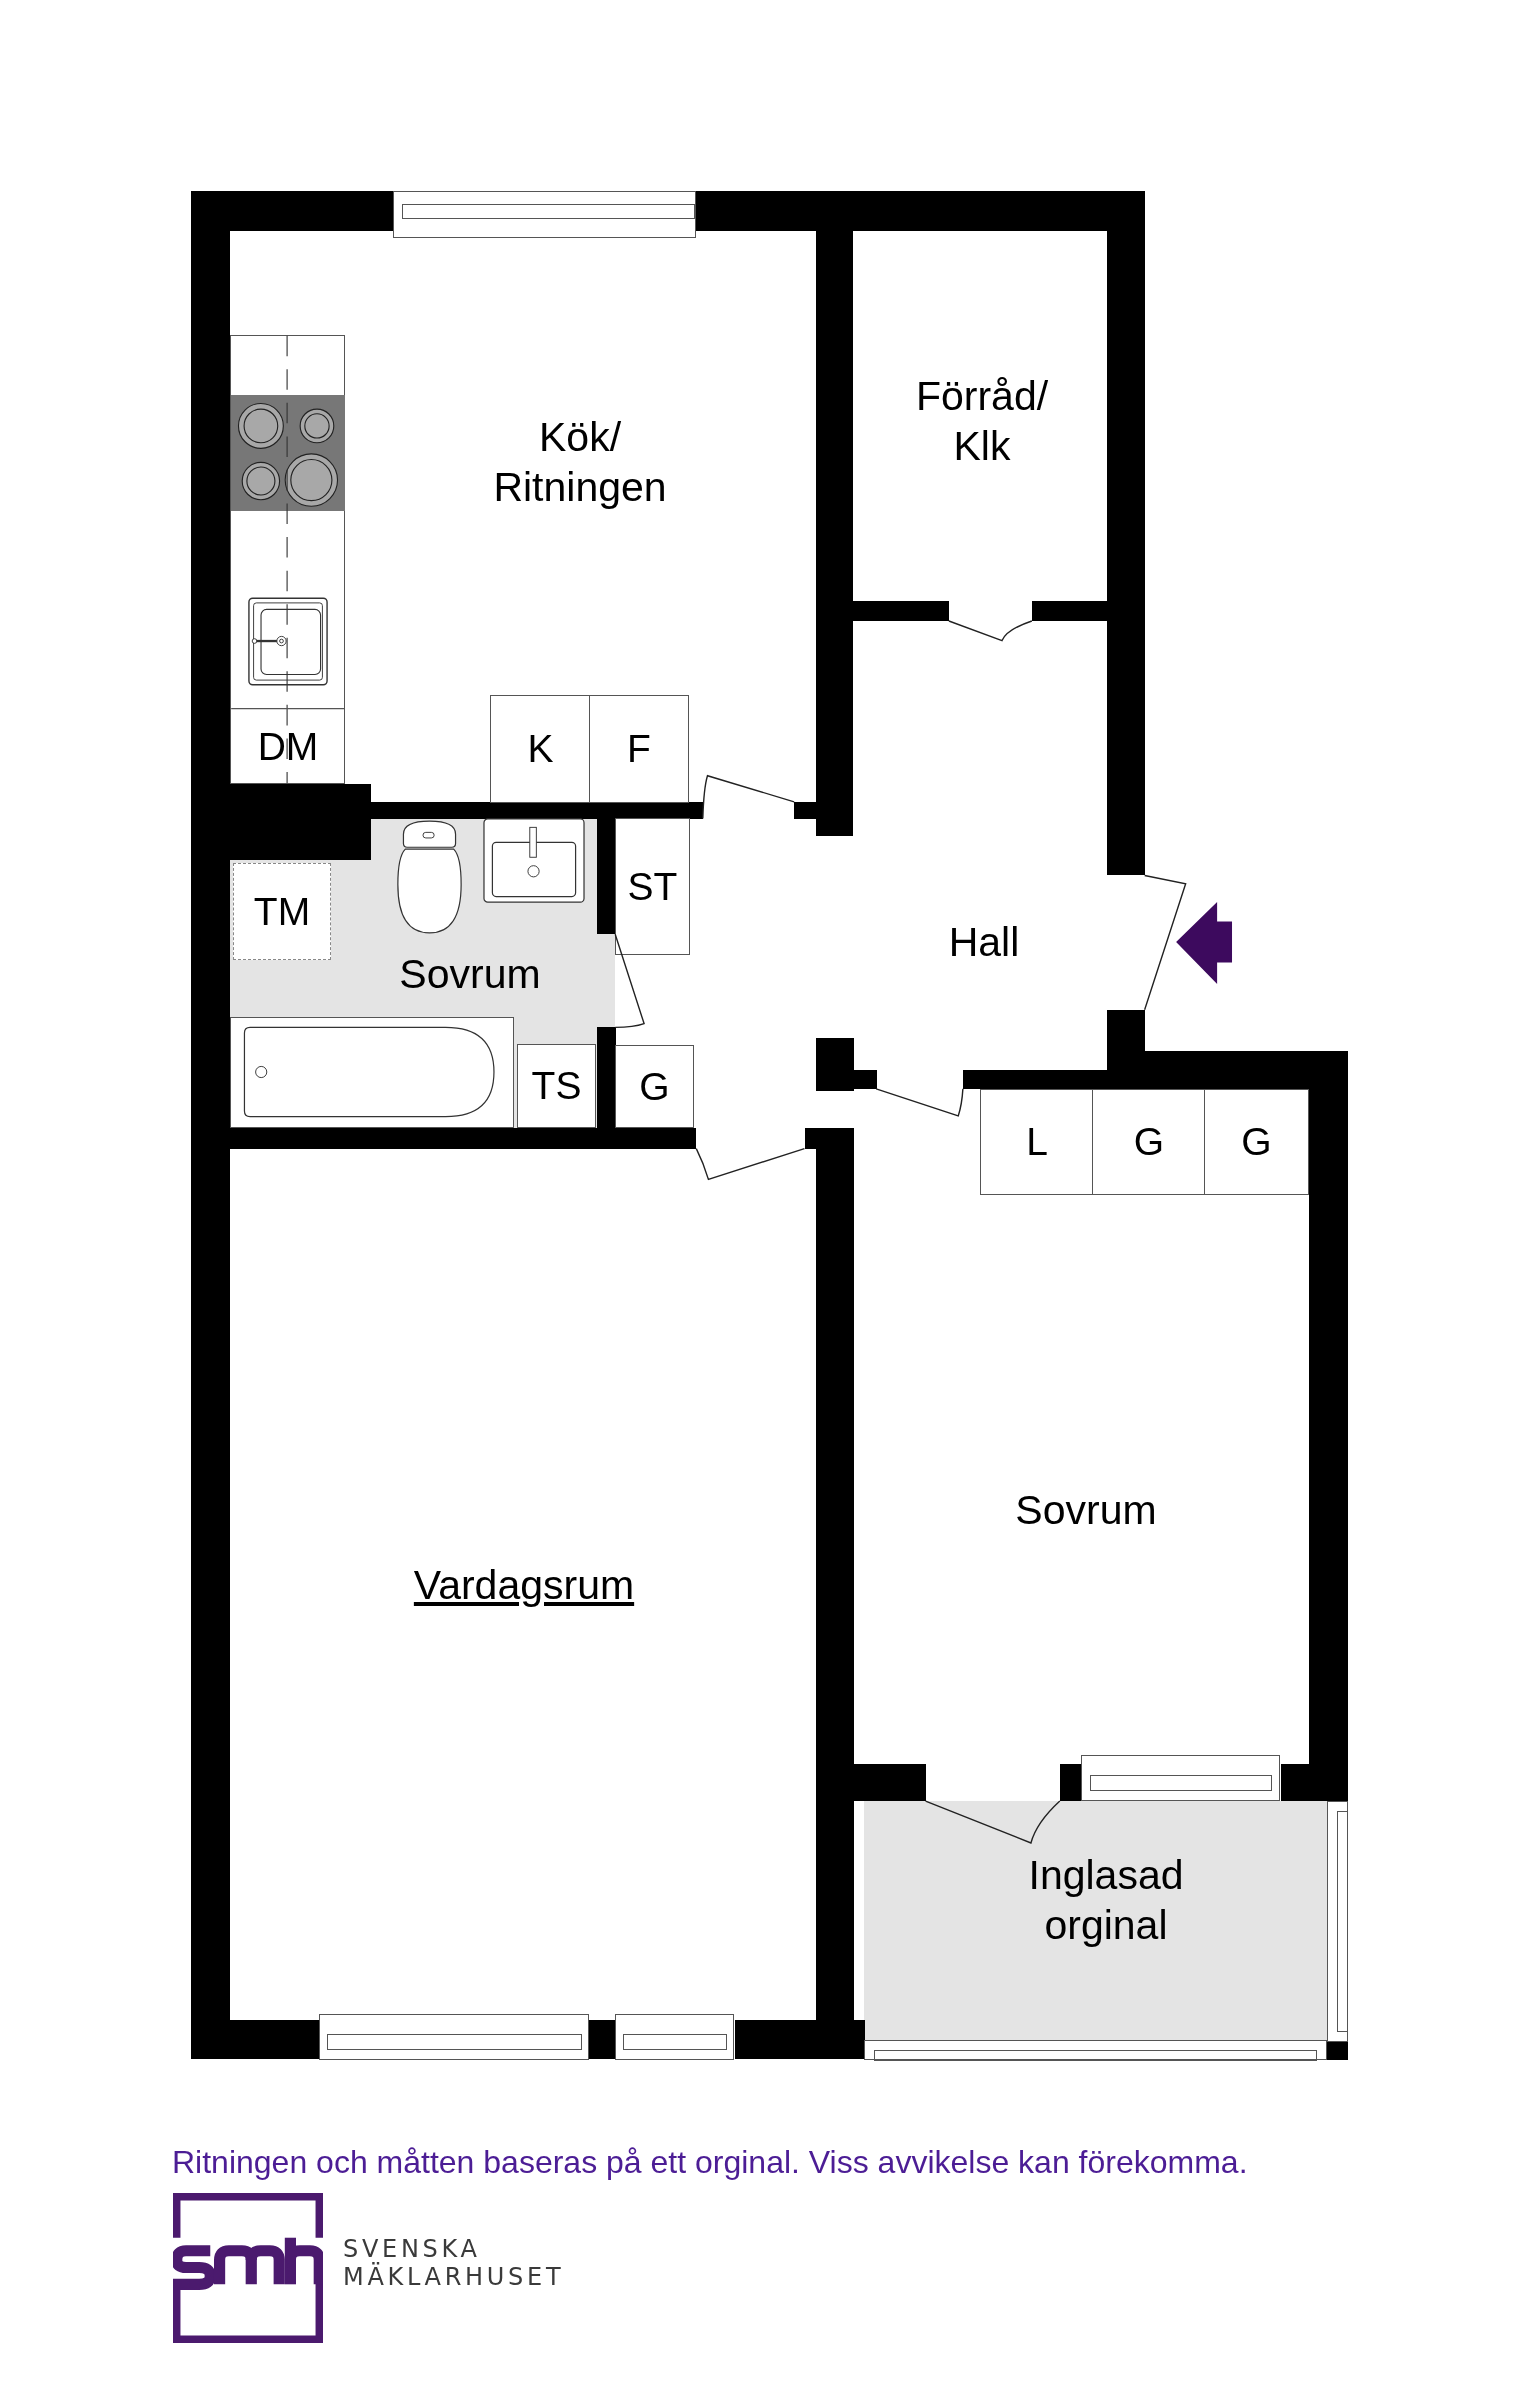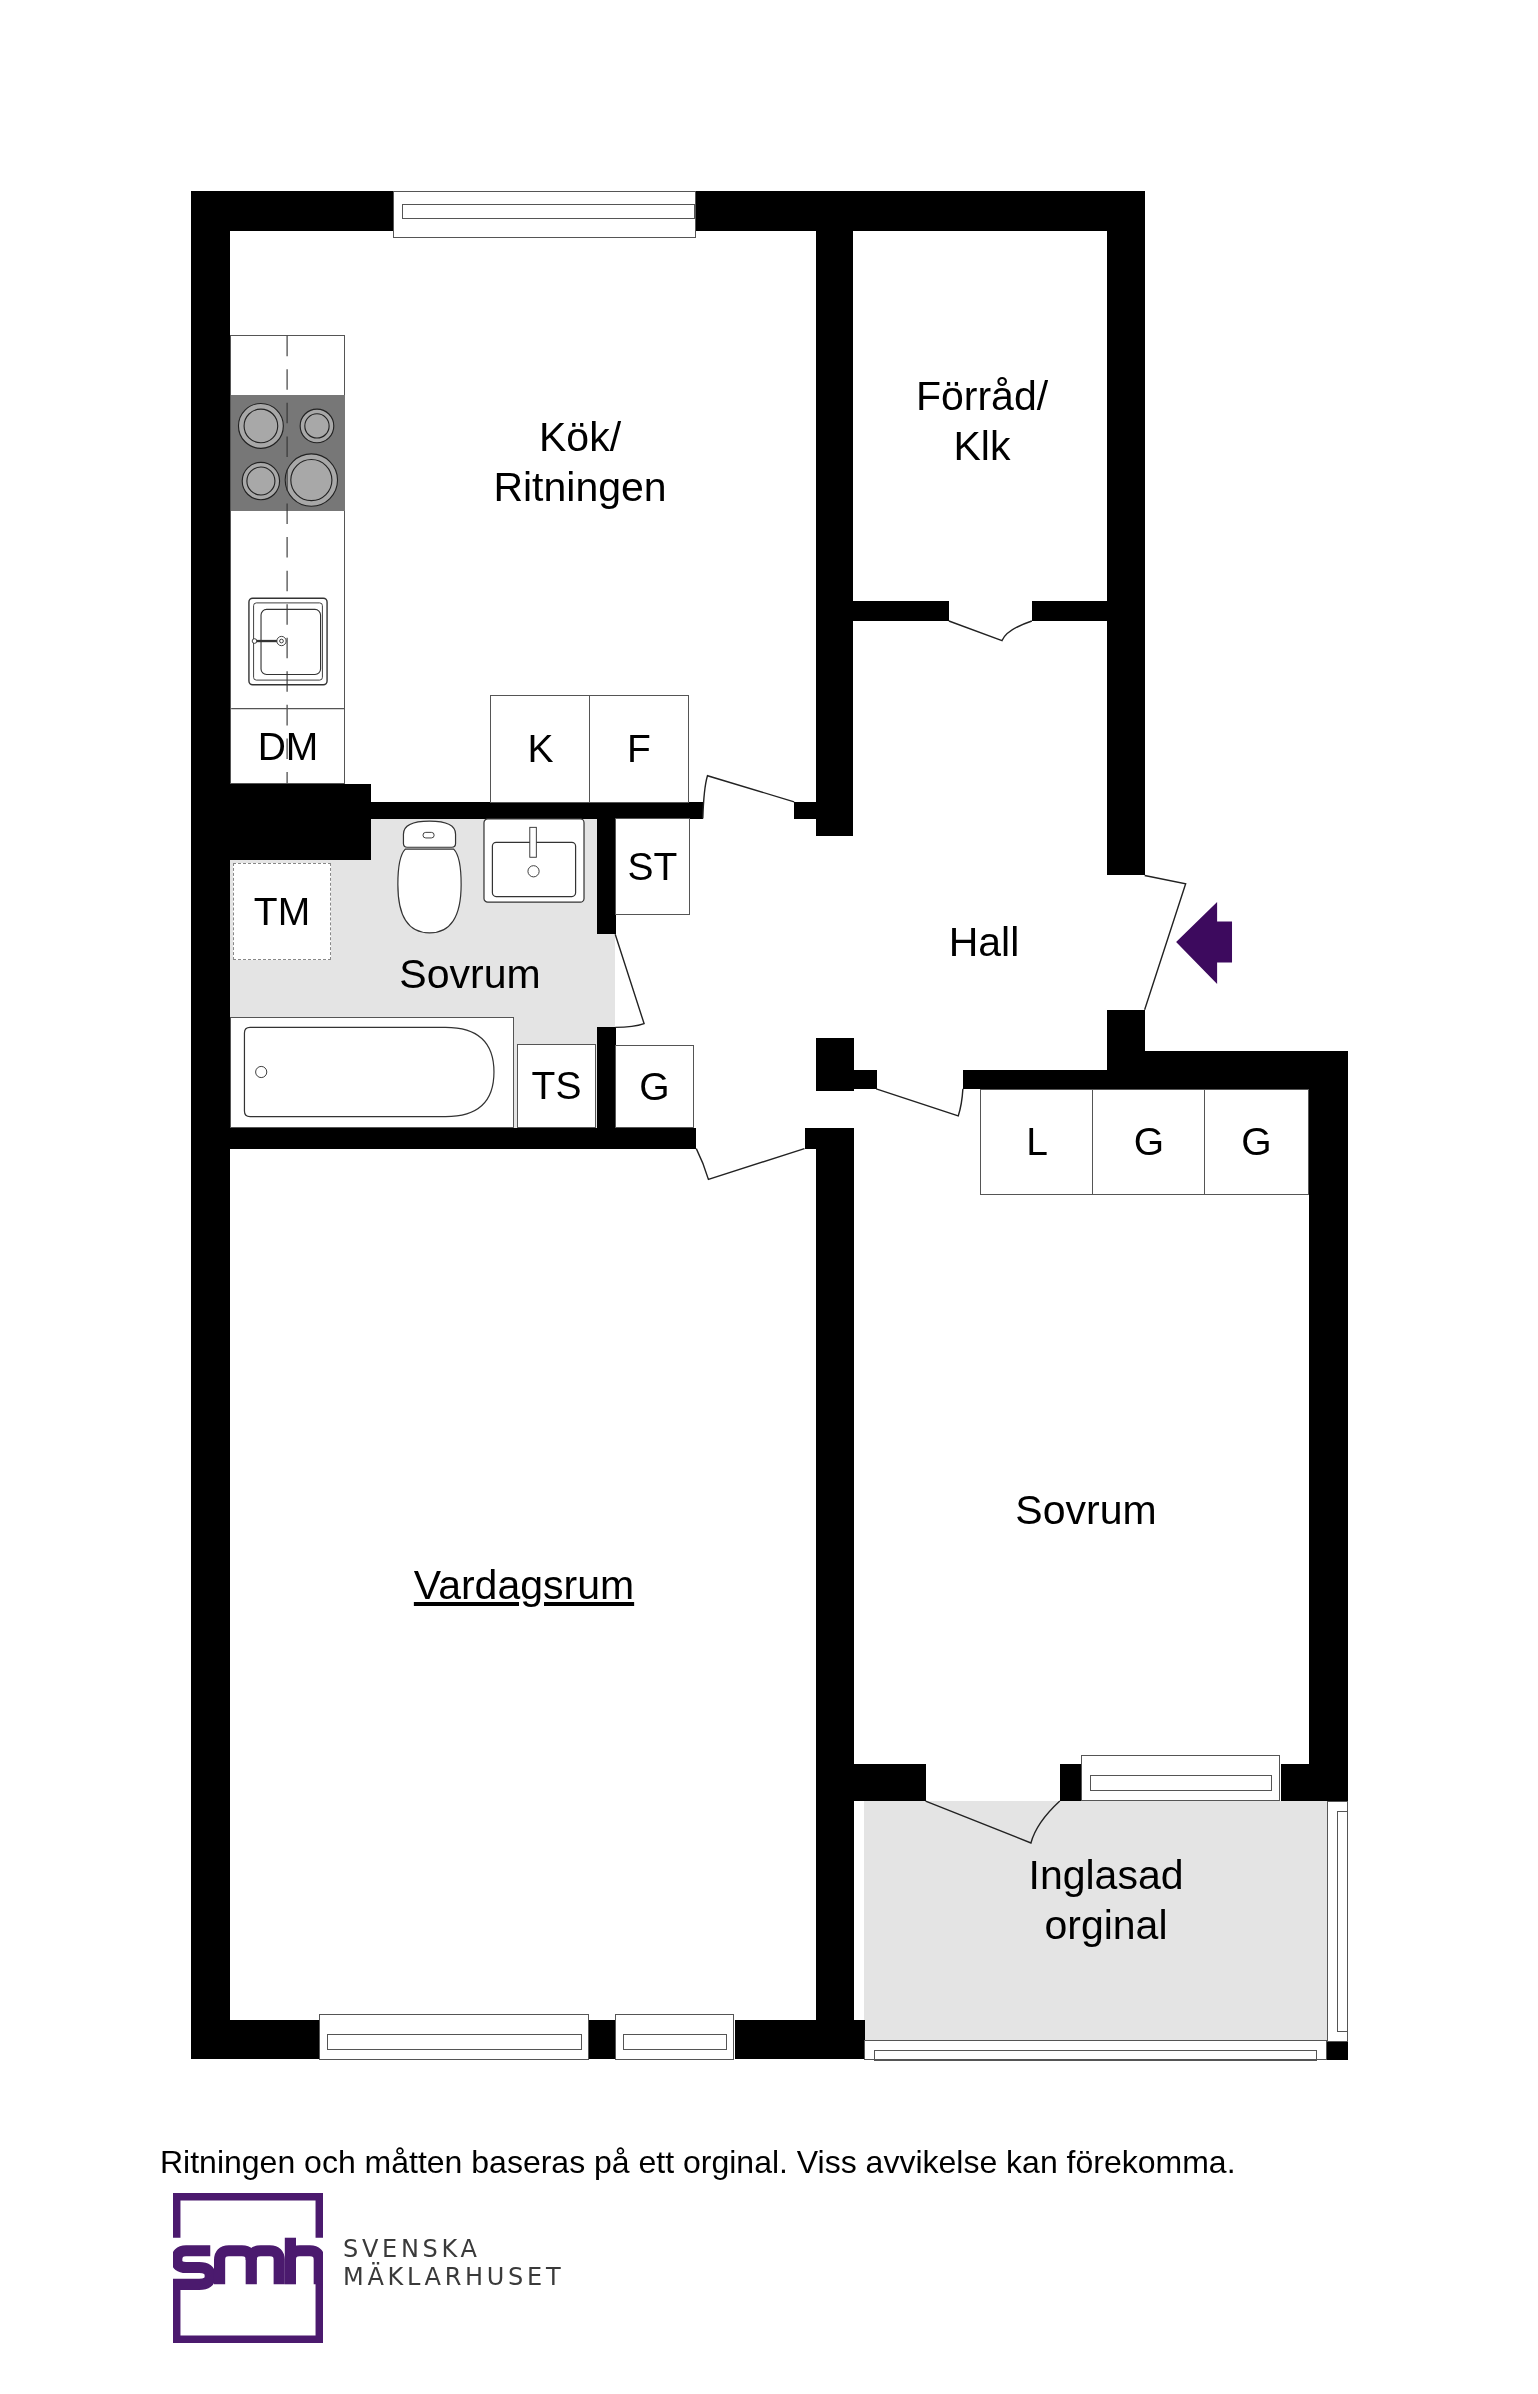--- a/index.html
+++ b/index.html
@@ -10,21 +10,21 @@
   .floor-gray { position: absolute; background: #e4e4e4; }
   .fixture { position: absolute; background: #fff; border: 1.4px solid #555; box-sizing: border-box; }
   .box-label { position: absolute; display: flex; align-items: center; justify-content: center;
                font-size: 39px; color: #000; box-sizing: border-box; background: #fff;
                border: 1.4px solid #555; }
   .room-label { position: absolute; text-align: center; font-size: 41px; line-height: 50px; color: #000;
                 transform: translate(-50%, -50%); white-space: nowrap; }
   .window { position: absolute; background: #fff; border: 1.4px solid #555; box-sizing: border-box; }
   .window .pane { position: absolute; border: 1.4px solid #555; box-sizing: border-box; }
   svg.overlay { position: absolute; left: 0; top: 0; }
-  .footer-note { position: absolute; left: 160px; top: 2144px; font-size: 32px; color: #000000; white-space: nowrap; text-align: center; }
+  .footer-note { position: absolute; left: 172px; top: 2144px; font-size: 32px; color: #4c1d95; white-space: nowrap; text-align: center; }
   .logo-box { position: absolute; left: 173px; top: 2193px; width: 150px; height: 150px; }
   .logo-text { position: absolute; left: 343px; font-family: "DejaVu Sans", sans-serif; font-size: 24px;
                letter-spacing: 3.7px; color: #3a3a3a; white-space: nowrap; }
 </style>
 </head>
 <body>
 
 <div class="floor-gray" style="left:230px;top:818px;width:385px;height:310px;"></div>
 <div class="floor-gray" style="left:864px;top:1801px;width:463px;height:258px;"></div>
 
@@ -141,21 +141,21 @@
     <circle cx="54" cy="57" r="6" fill="#fff" stroke="#333"></circle>
   </svg>
 </div>
 <div class="abs" style="left:230px;top:1017px;width:284px;height:111px;background:#fff;border:1.4px solid #555;box-sizing:border-box;">
   <svg width="282" height="108" viewBox="0 0 302 116" style="position:absolute;left:0;top:0;">
     <path d="M20 10 L230 10 Q282 10 282 58 Q282 106 230 106 L20 106 Q14 106 14 100 L14 16 Q14 10 20 10 Z" fill="#fff" stroke="#333" stroke-width="1.3"></path>
     <circle cx="32" cy="58" r="6" fill="#fff" stroke="#333"></circle>
   </svg>
 </div>
 <div class="box-label" style="left:517px;top:1044px;width:79px;height:84px;">TS</div>
-<div class="box-label" style="left:615px;top:818px;width:75px;height:97px;">ST</div>
+<div class="box-label" style="left:615px;top:818px;width:75px;height:137px;">ST</div>
 <div class="box-label" style="left:615px;top:1045px;width:79px;height:83px;">G</div>
 
 <div class="box-label" style="left:980px;top:1089px;width:114px;height:106px;">L</div>
 <div class="box-label" style="left:1092px;top:1089px;width:114px;height:106px;">G</div>
 <div class="box-label" style="left:1204px;top:1089px;width:105px;height:106px;">G</div>
 
 <svg class="overlay" width="1538" height="2395" style="pointer-events:none;" viewBox="0 0 1650 2569">
   <g fill="none" stroke="#222" stroke-width="1.5">
 
     <path d="M1018 666 L1075 687 Q1080 675 1107 666"></path>

